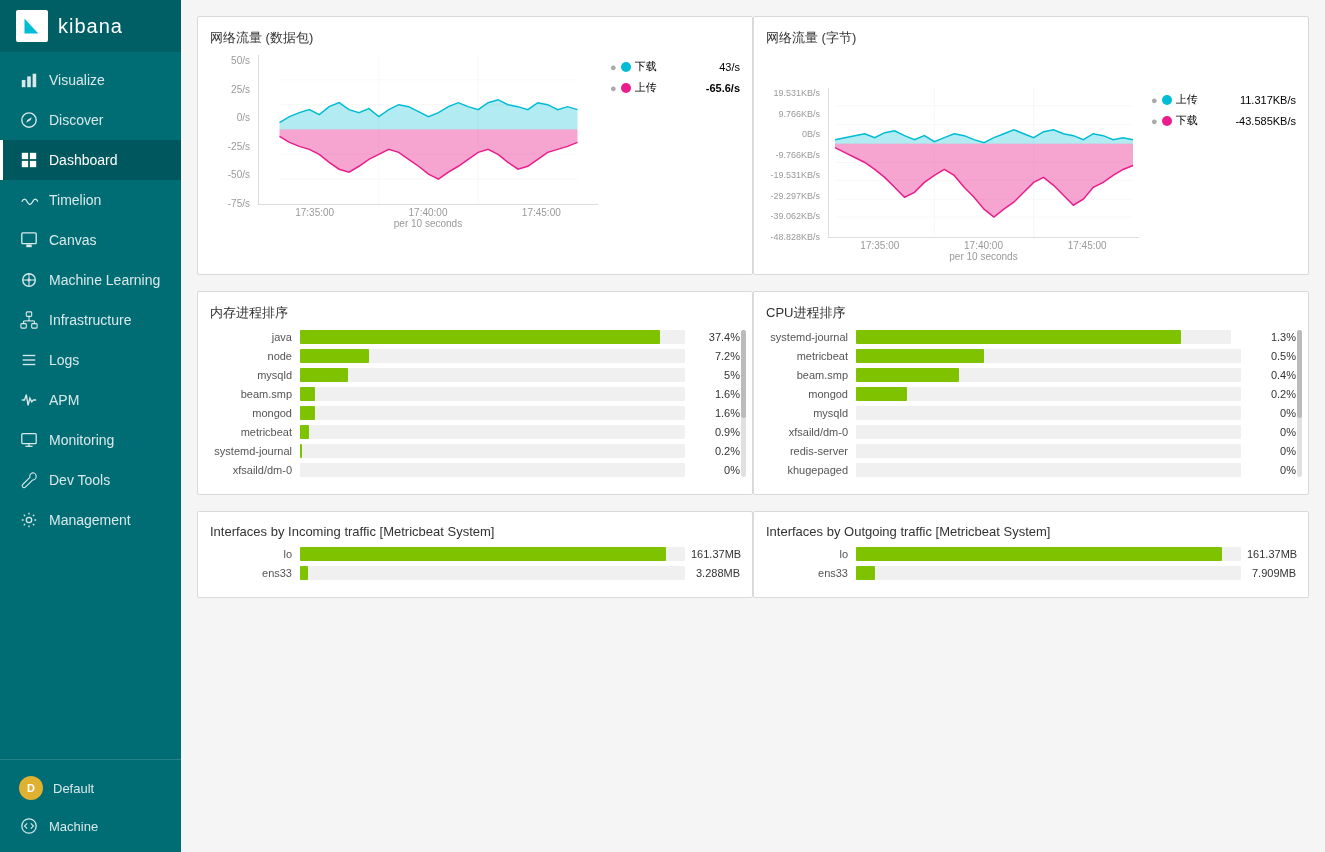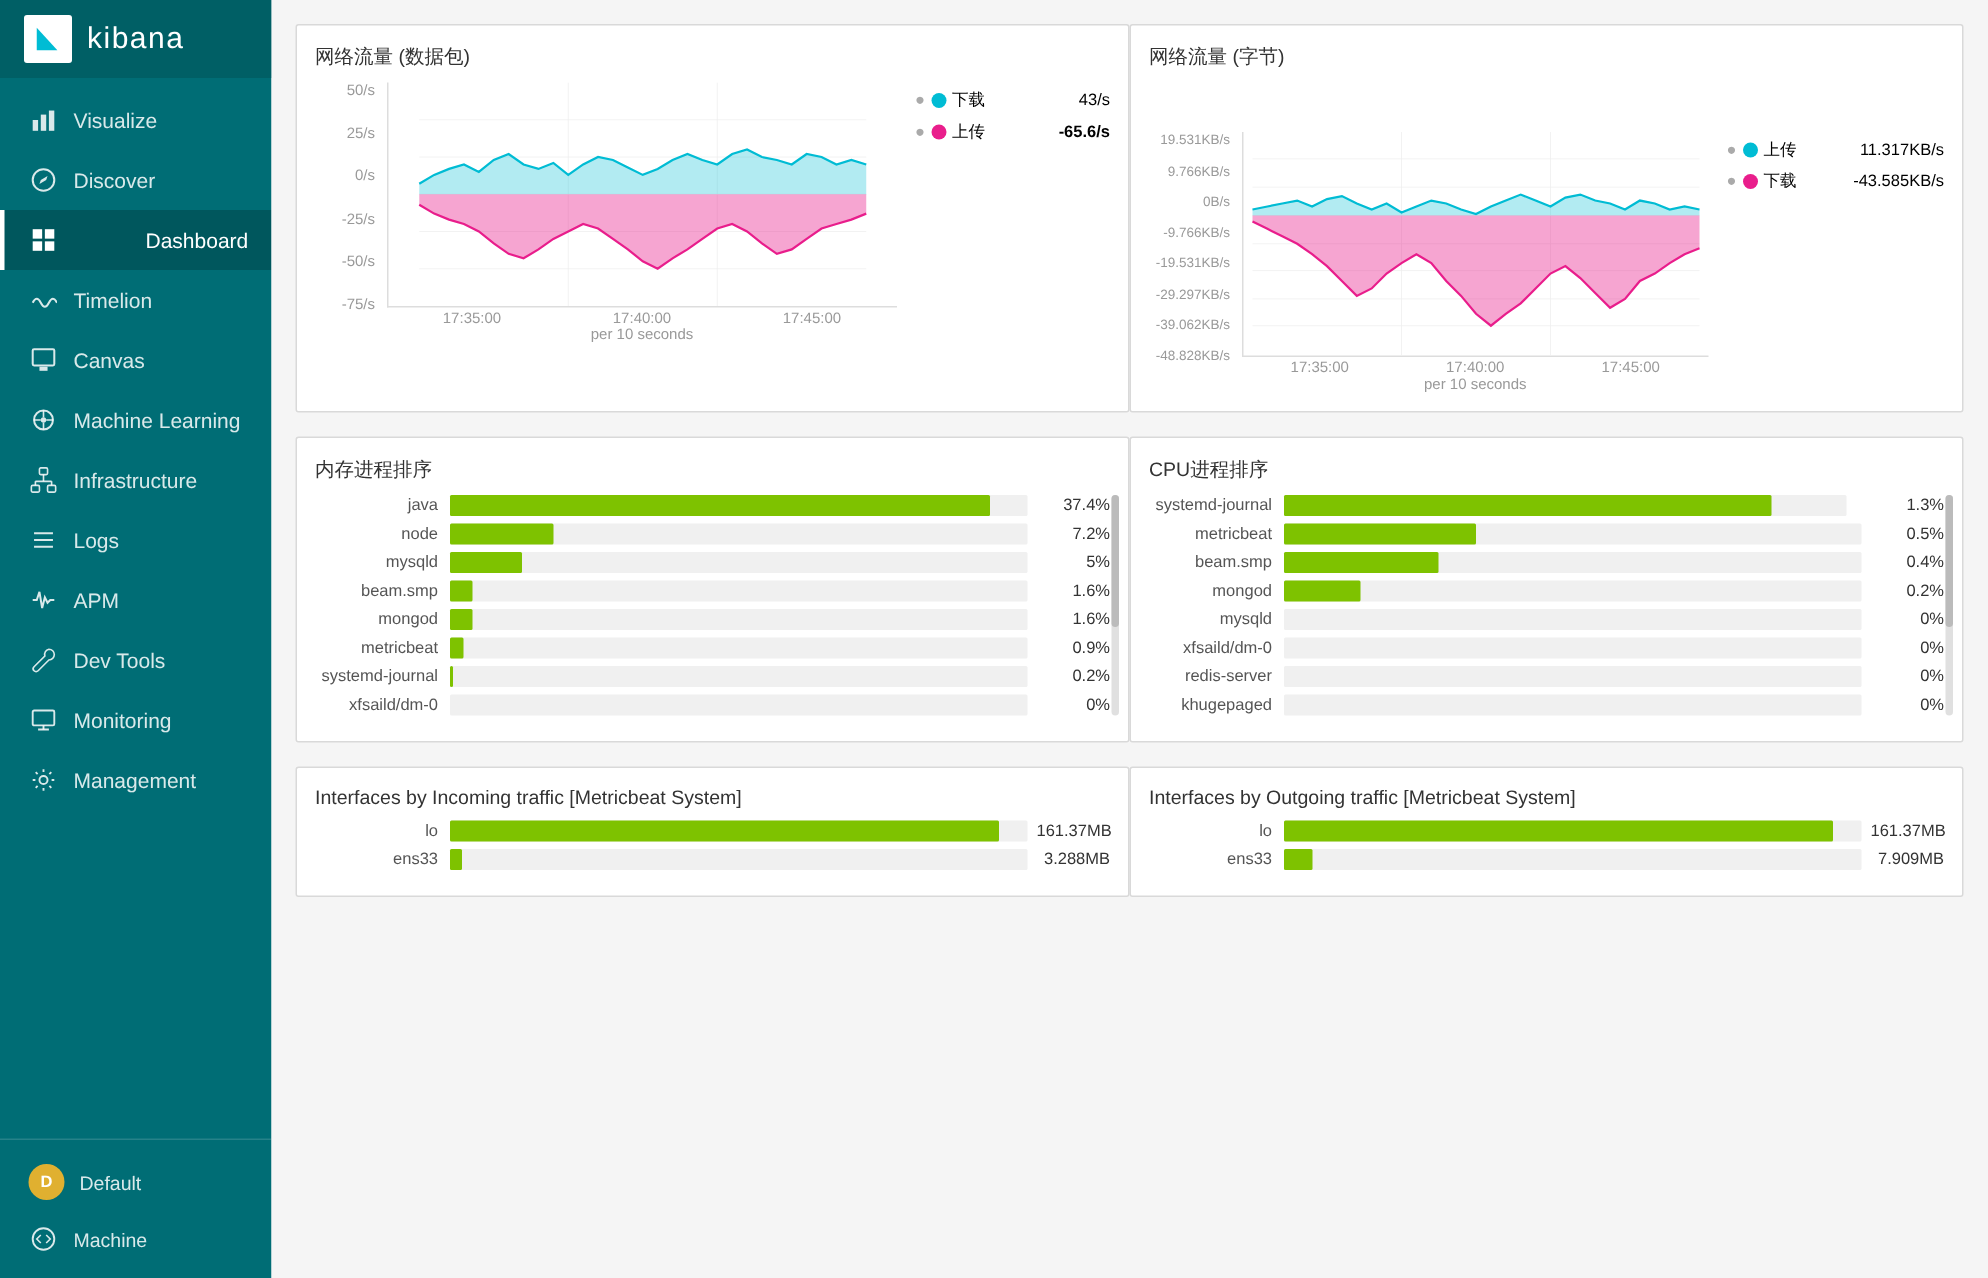--- a/index.html
+++ b/index.html
@@ -38,21 +38,21 @@
     .nav-item {
       display: flex;
       align-items: center;
       padding: 10px 16px;
       cursor: pointer;
       font-size: 14px;
       color: rgba(255,255,255,0.85);
       border-left: 3px solid transparent;
       transition: background 0.15s;
     }
-    .nav-item.active { background: rgba(0,0,0,0.2); border-left-color: #fff; color: #fff; gap: 48px; }
+    .nav-item.active { background: rgba(0,0,0,0.2); border-left-color: #fff; color: #fff; }
     .nav-item .nav-icon { width: 20px; height: 20px; margin-right: 10px; display: flex; align-items: center; justify-content: center; flex-shrink: 0; }
     .nav-item .nav-icon svg { width: 18px; height: 18px; fill: currentColor; }
 
     .sidebar-footer {
       padding: 8px 0;
       border-top: 1px solid rgba(255,255,255,0.15);
     }
     .sidebar-footer .nav-item { padding: 8px 16px; font-size: 13px; }
     .user-avatar {
       width: 24px; height: 24px;
@@ -213,35 +213,35 @@
         <svg viewBox="0 0 20 20">
             <polyline points="2,10 5,10 7,4 9,16 11,8 13,12 15,10 18,10" stroke="currentColor" stroke-width="1.5" fill="none"></polyline>
           </svg>
       </span>
       <span>APM</span>
     </div>
 
     <div class="nav-item">
       <span class="nav-icon">
         <svg viewBox="0 0 20 20">
-            <path d="M14 2a4 4 0 0 1 0 8l-8 8a2 2 0 0 1-3-3L11 7A4 4 0 0 1 14 2z" stroke="currentColor" stroke-width="1.2" fill="none"></path>
-          </svg>
-      </span>
-      <span>Dev Tools</span>
-    </div>
-
-    <div class="nav-item">
-      <span class="nav-icon">
-        <svg viewBox="0 0 20 20">
             <rect x="2" y="3" width="16" height="11" rx="1" stroke="currentColor" stroke-width="1.4" fill="none"></rect>
             <line x1="6" y1="17" x2="14" y2="17" stroke="currentColor" stroke-width="1.4"></line>
             <line x1="10" y1="14" x2="10" y2="17" stroke="currentColor" stroke-width="1.4"></line>
           </svg>
       </span>
       <span>Monitoring</span>
+    </div>
+
+    <div class="nav-item">
+      <span class="nav-icon">
+        <svg viewBox="0 0 20 20">
+            <path d="M14 2a4 4 0 0 1 0 8l-8 8a2 2 0 0 1-3-3L11 7A4 4 0 0 1 14 2z" stroke="currentColor" stroke-width="1.2" fill="none"></path>
+          </svg>
+      </span>
+      <span>Dev Tools</span>
     </div>
 
     <div class="nav-item">
       <span class="nav-icon">
         <svg viewBox="0 0 20 20">
             <circle cx="10" cy="10" r="3" stroke="currentColor" stroke-width="1.4" fill="none"></circle>
             <path d="M10 2v2M10 16v2M2 10h2M16 10h2M4.22 4.22l1.42 1.42M14.36 14.36l1.42 1.42M4.22 15.78l1.42-1.42M14.36 5.64l1.42-1.42" stroke="currentColor" stroke-width="1.4"></path>
           </svg>
       </span>
       <span>Management</span>

